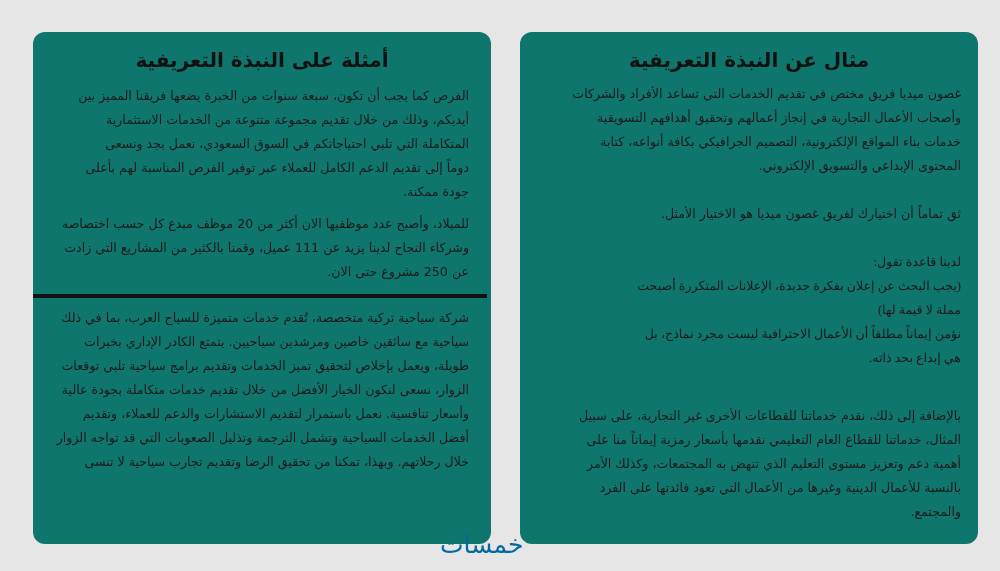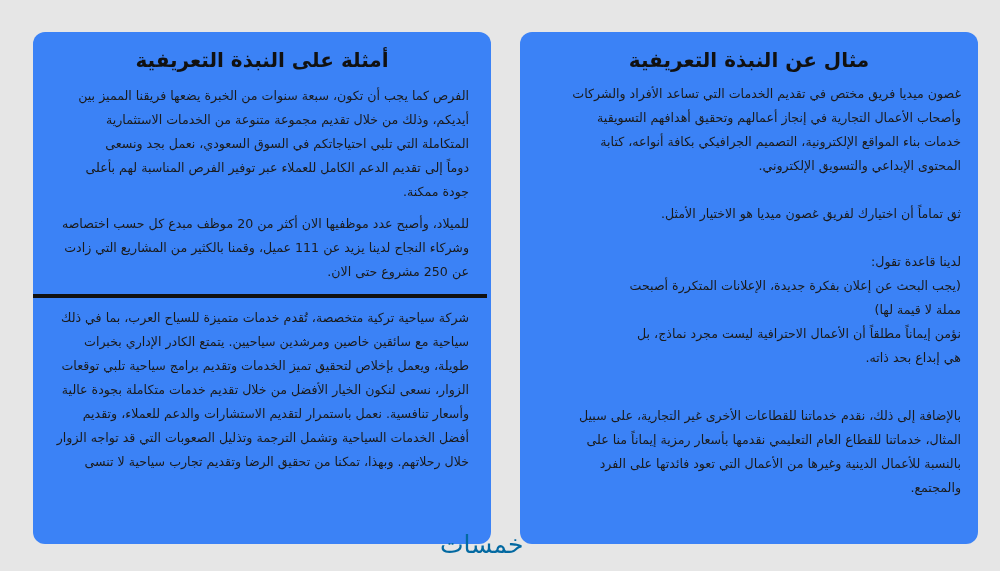--- a/index.html
+++ b/index.html
@@ -6,21 +6,21 @@
   html, body { width: 1000px; height: 571px; overflow: hidden; }
   body {
     background: #e6e6e6;
     font-family: "DejaVu Sans", sans-serif;
     color: #1a1a1a;
     position: relative;
   }
   .card {
     position: absolute;
     top: 32px;
-    background: #3b82f6;
+    background: #0f766e;
     border-radius: 12px;
     direction: rtl;
     text-align: right;
     overflow: hidden;
   }
   #card-left { left: 33px; width: 458px; height: 512px; }
   #card-right { left: 520px; width: 458px; height: 512px; }
   .card-title {
     text-align: center;
     font-weight: bold;
@@ -32,21 +32,21 @@
   }
   .para {
     font-size: 12.6px;
     line-height: 24px;
     color: #1a1a1a;
   }
   #card-right .card-body { padding: 0 17px 0 20px; }
   #card-left .card-body { padding: 0 22px 0 18px; }
   #card-right .para.p1 { margin-top: -2px; }
   #card-right .para.p2 { margin-top: 24px; }
-  #card-right .para.p3 { margin-top: 24px; }
+  #card-right .para.p3 { margin-top: 24px; font-family: Liberation Serif, serif; }
   #card-right .para.p4 { margin-top: 34px; }
   #card-left .para.p2 { margin-top: 8px; }
   .divider {
     height: 4px;
     background: #111;
     margin: 10px -18px 8px -22px;
   }
   .para .line { display: block; }
   .watermark {
     position: absolute;
@@ -104,19 +104,20 @@
     <div class="para p3">
       <span class="line">لدينا قاعدة تقول:</span>
       <span class="line">(يجب البحث عن إعلان بفكرة جديدة، الإعلانات المتكررة أصبحت</span>
       <span class="line">مملة لا قيمة لها)</span>
       <span class="line">نؤمن إيماناً مطلقاً أن الأعمال الاحترافية ليست مجرد نماذج، بل</span>
       <span class="line">هي إبداع بحد ذاته.</span>
     </div>
     <div class="para p4">
       <span class="line">بالإضافة إلى ذلك، نقدم خدماتنا للقطاعات الأخرى غير التجارية، على سبيل</span>
       <span class="line">المثال، خدماتنا للقطاع العام التعليمي نقدمها بأسعار رمزية إيماناً منا على</span>
+      <span class="line">أهمية دعم وتعزيز مستوى التعليم الذي تنهض به المجتمعات، وكذلك الأمر</span>
       <span class="line">بالنسبة للأعمال الدينية وغيرها من الأعمال التي تعود فائدتها على الفرد</span>
       <span class="line">والمجتمع.</span>
     </div>
   </div>
 </div>
 
 <div class="watermark">خمسات</div>
 
 </body></html>

